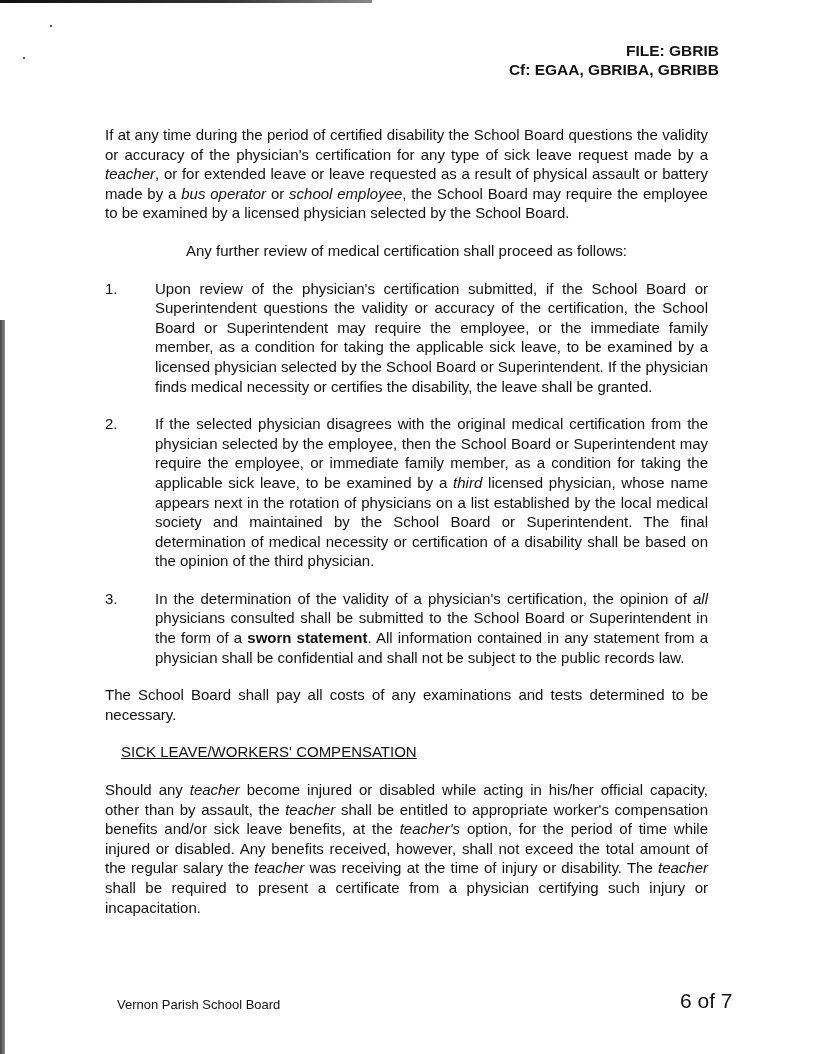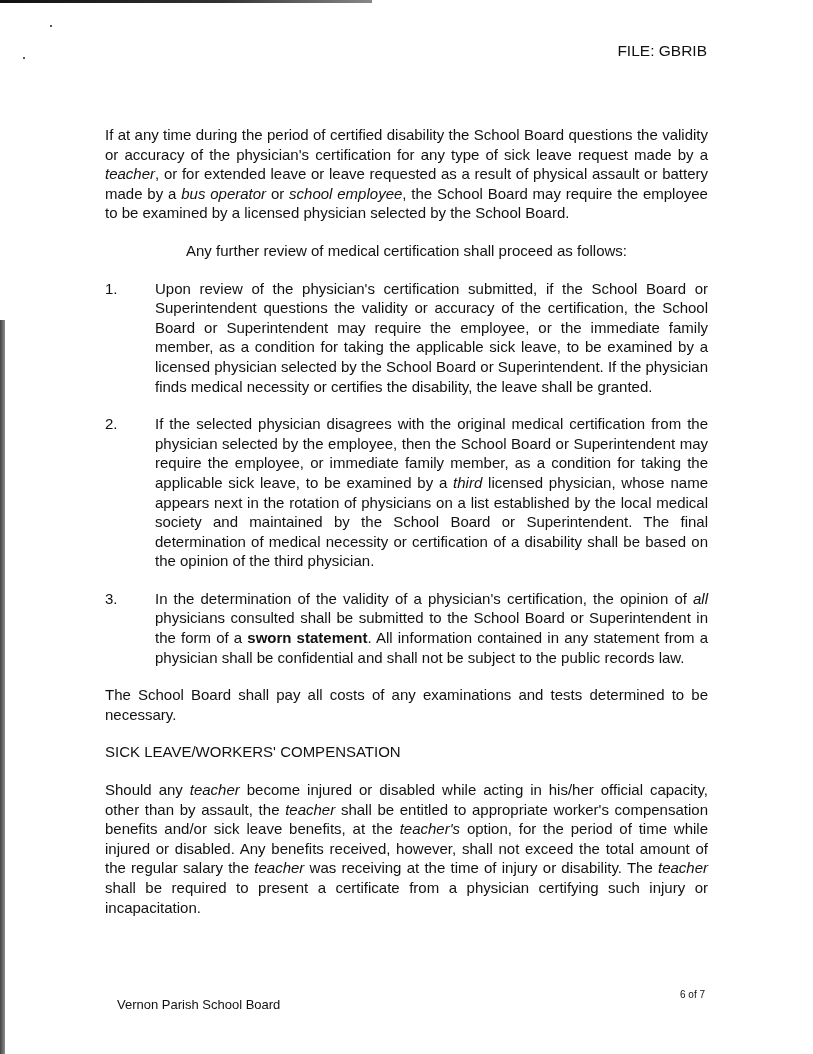--- a/index.html
+++ b/index.html
@@ -11,52 +11,53 @@
     position: absolute; left: 0; top: 0; width: 372px; height: 3px;
     background: linear-gradient(to right, #111 0%, #333 60%, #888 100%);
   }
   .scan-left {
     position: absolute; left: 0; top: 320px; width: 5px; height: 734px;
     background: linear-gradient(to right, #222, #777);
     opacity: 0.85;
   }
   .speck { position: absolute; width: 2px; height: 2px; background: #555; }
   .header {
-    position: absolute; right: 106px; top: 41px; text-align: right;
-    font-weight: normal; font-size: 15.5px; line-height: 19px;
+    position: absolute; right: 94px; top: 41px; text-align: right;
+    font-weight: bold; font-size: 15.5px; line-height: 19px;
   }
   .content {
     position: absolute; left: 105px; top: 125px; width: 603px;
     font-size: 15px; line-height: 19.6px; text-align: justify;
   }
   p { margin: 0 0 18px 0; }
   .list { margin: 0 0 18px 0; }
   .item { display: flex; margin-bottom: 18px; }
   .num { width: 50px; flex: 0 0 50px; }
   .item-text { flex: 1; }
   .section-title {
-    margin: 0 0 18px 0; text-align: left;
+    text-decoration: underline; margin: 0 0 18px 16px; text-align: left;
   }
   .footer-left {
     position: absolute; left: 117px; top: 997px; font-size: 13px;
   }
   .footer-right {
-    position: absolute; left: 680px; top: 989px; font-size: 10px;
+    position: absolute; left: 680px; top: 989px; font-size: 21px;
   }
 </style>
 </head>
 <body>
 
 <div class="scan-top"></div>
 <div class="scan-left"></div>
 <div class="speck" style="left:50px;top:25px;"></div>
 <div class="speck" style="left:23px;top:57px;"></div>
 
 <div class="header">
   <div>FILE:  GBRIB</div>
+  <div>Cf:  EGAA, GBRIBA, GBRIBB</div>
 </div>
 
 <div class="content">
   <p><span>If at any time during the period of certified disability the School Board questions the validity or accuracy of the physician's certification for any type of sick leave request made by a </span><em>teacher</em><span>, or for extended leave or leave requested as a result of physical assault or battery made by a </span><em>bus operator</em><span> or </span><em>school employee</em><span>, the School Board may require the employee to be examined by a licensed physician selected by the School Board.</span></p>
 
   <p style="text-align:center;">Any further review of medical certification shall proceed as follows:</p>
 
   <div class="list">
     <div class="item">
       <span class="num">1.</span>

